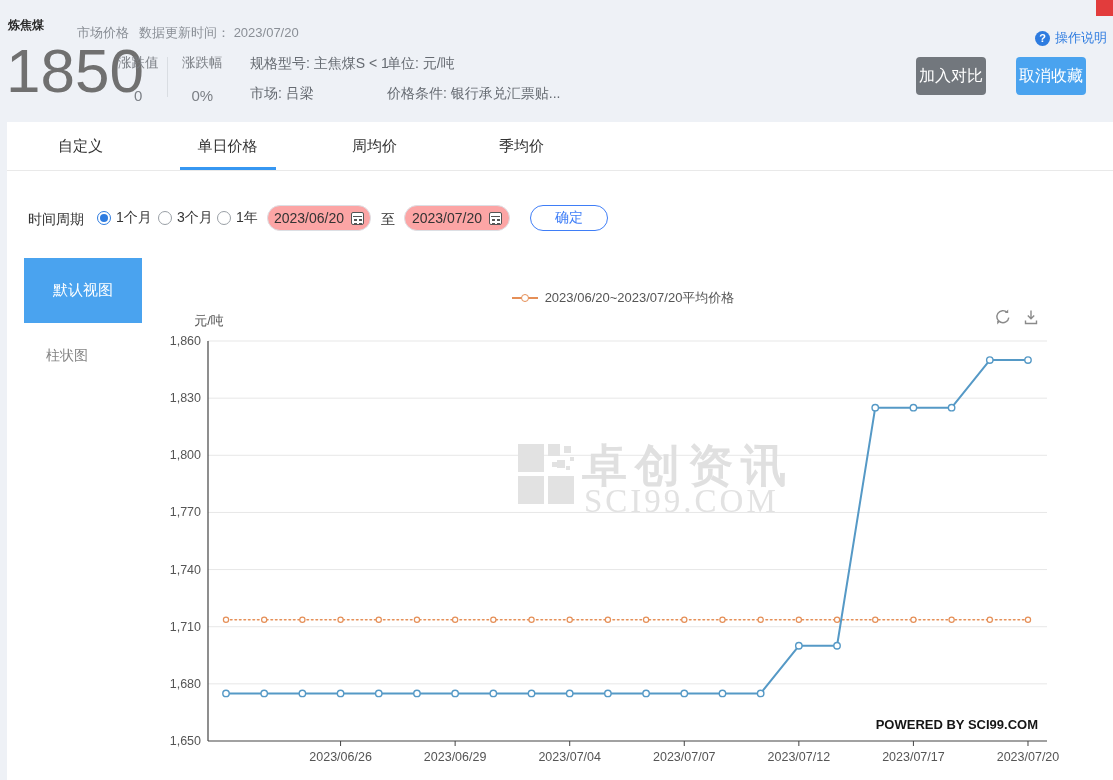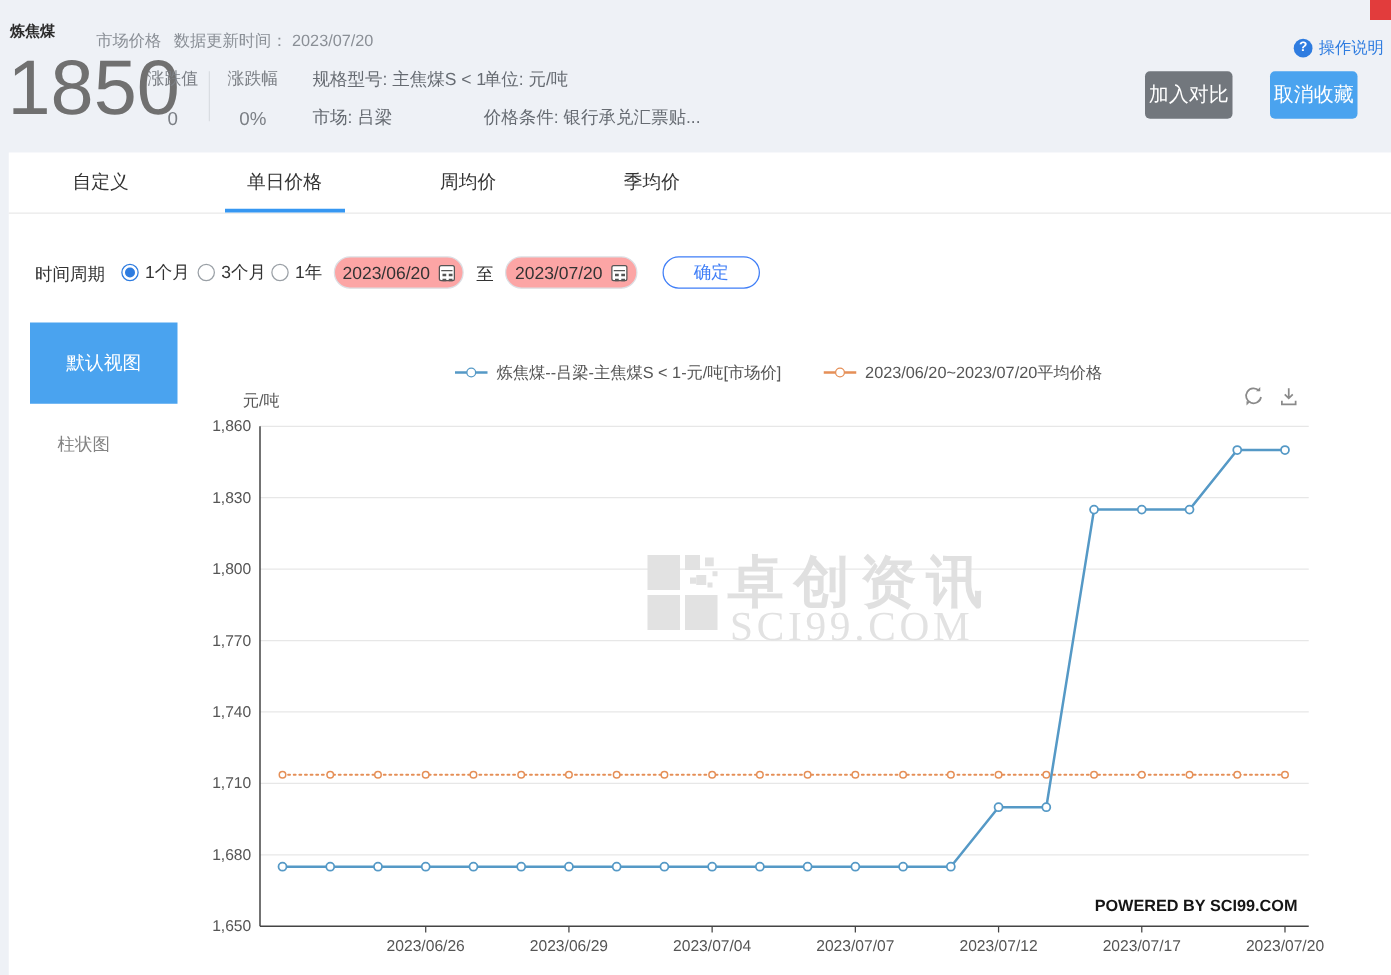--- a/index.html
+++ b/index.html
@@ -129,26 +129,20 @@
     <div class="date-input" style="left:397px; width:106px;">
       <span>2023/07/20</span>
       <span class="cal"></span>
     </div>
     <button class="confirm-btn">确定</button>
 
     <div class="side-active">默认视图</div>
     <div class="side-item">柱状图</div>
 
     <div class="legend">
-      <div class="legend-item" id="lg-0">
-        <span class="lg-line" style="background: rgb(85, 153, 198);">
-            <span class="lg-dot" style="border-color: rgb(85, 153, 198);"></span>
-          </span>
-        <span class="txt">炼焦煤--吕梁-主焦煤S &lt; 1-元/吨[市场价]</span>
-      </div>
       <div class="legend-item" id="lg-1">
         <span class="lg-line" style="background: rgb(229, 143, 87);">
             <span class="lg-dot" style="border-color: rgb(229, 143, 87);"></span>
           </span>
         <span class="txt">2023/06/20~2023/07/20平均价格</span>
       </div>
     </div>
 
     <div class="chart-icons">
       <svg width="18" height="18" viewBox="0 0 18 18">

